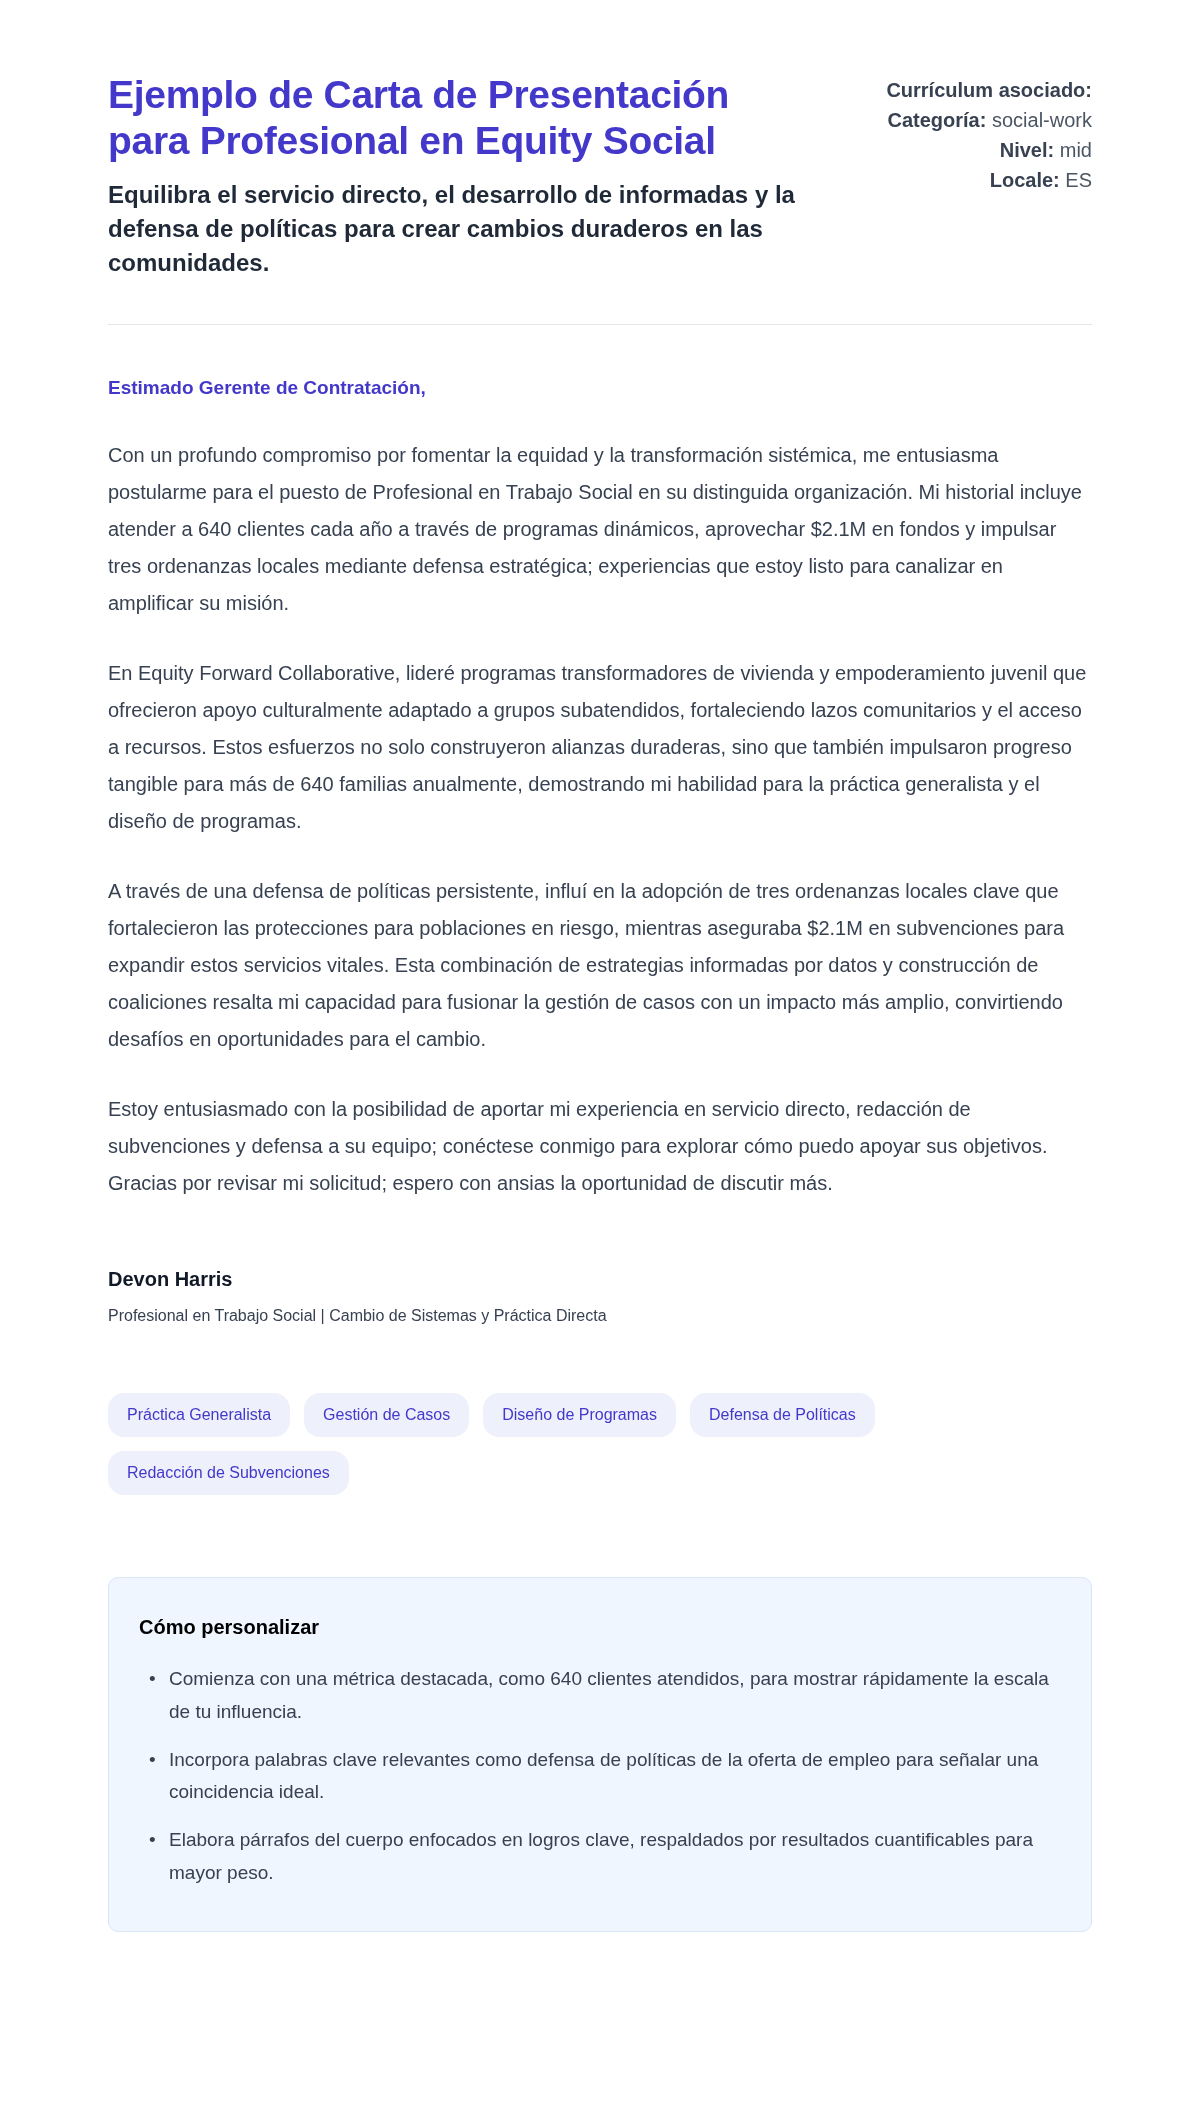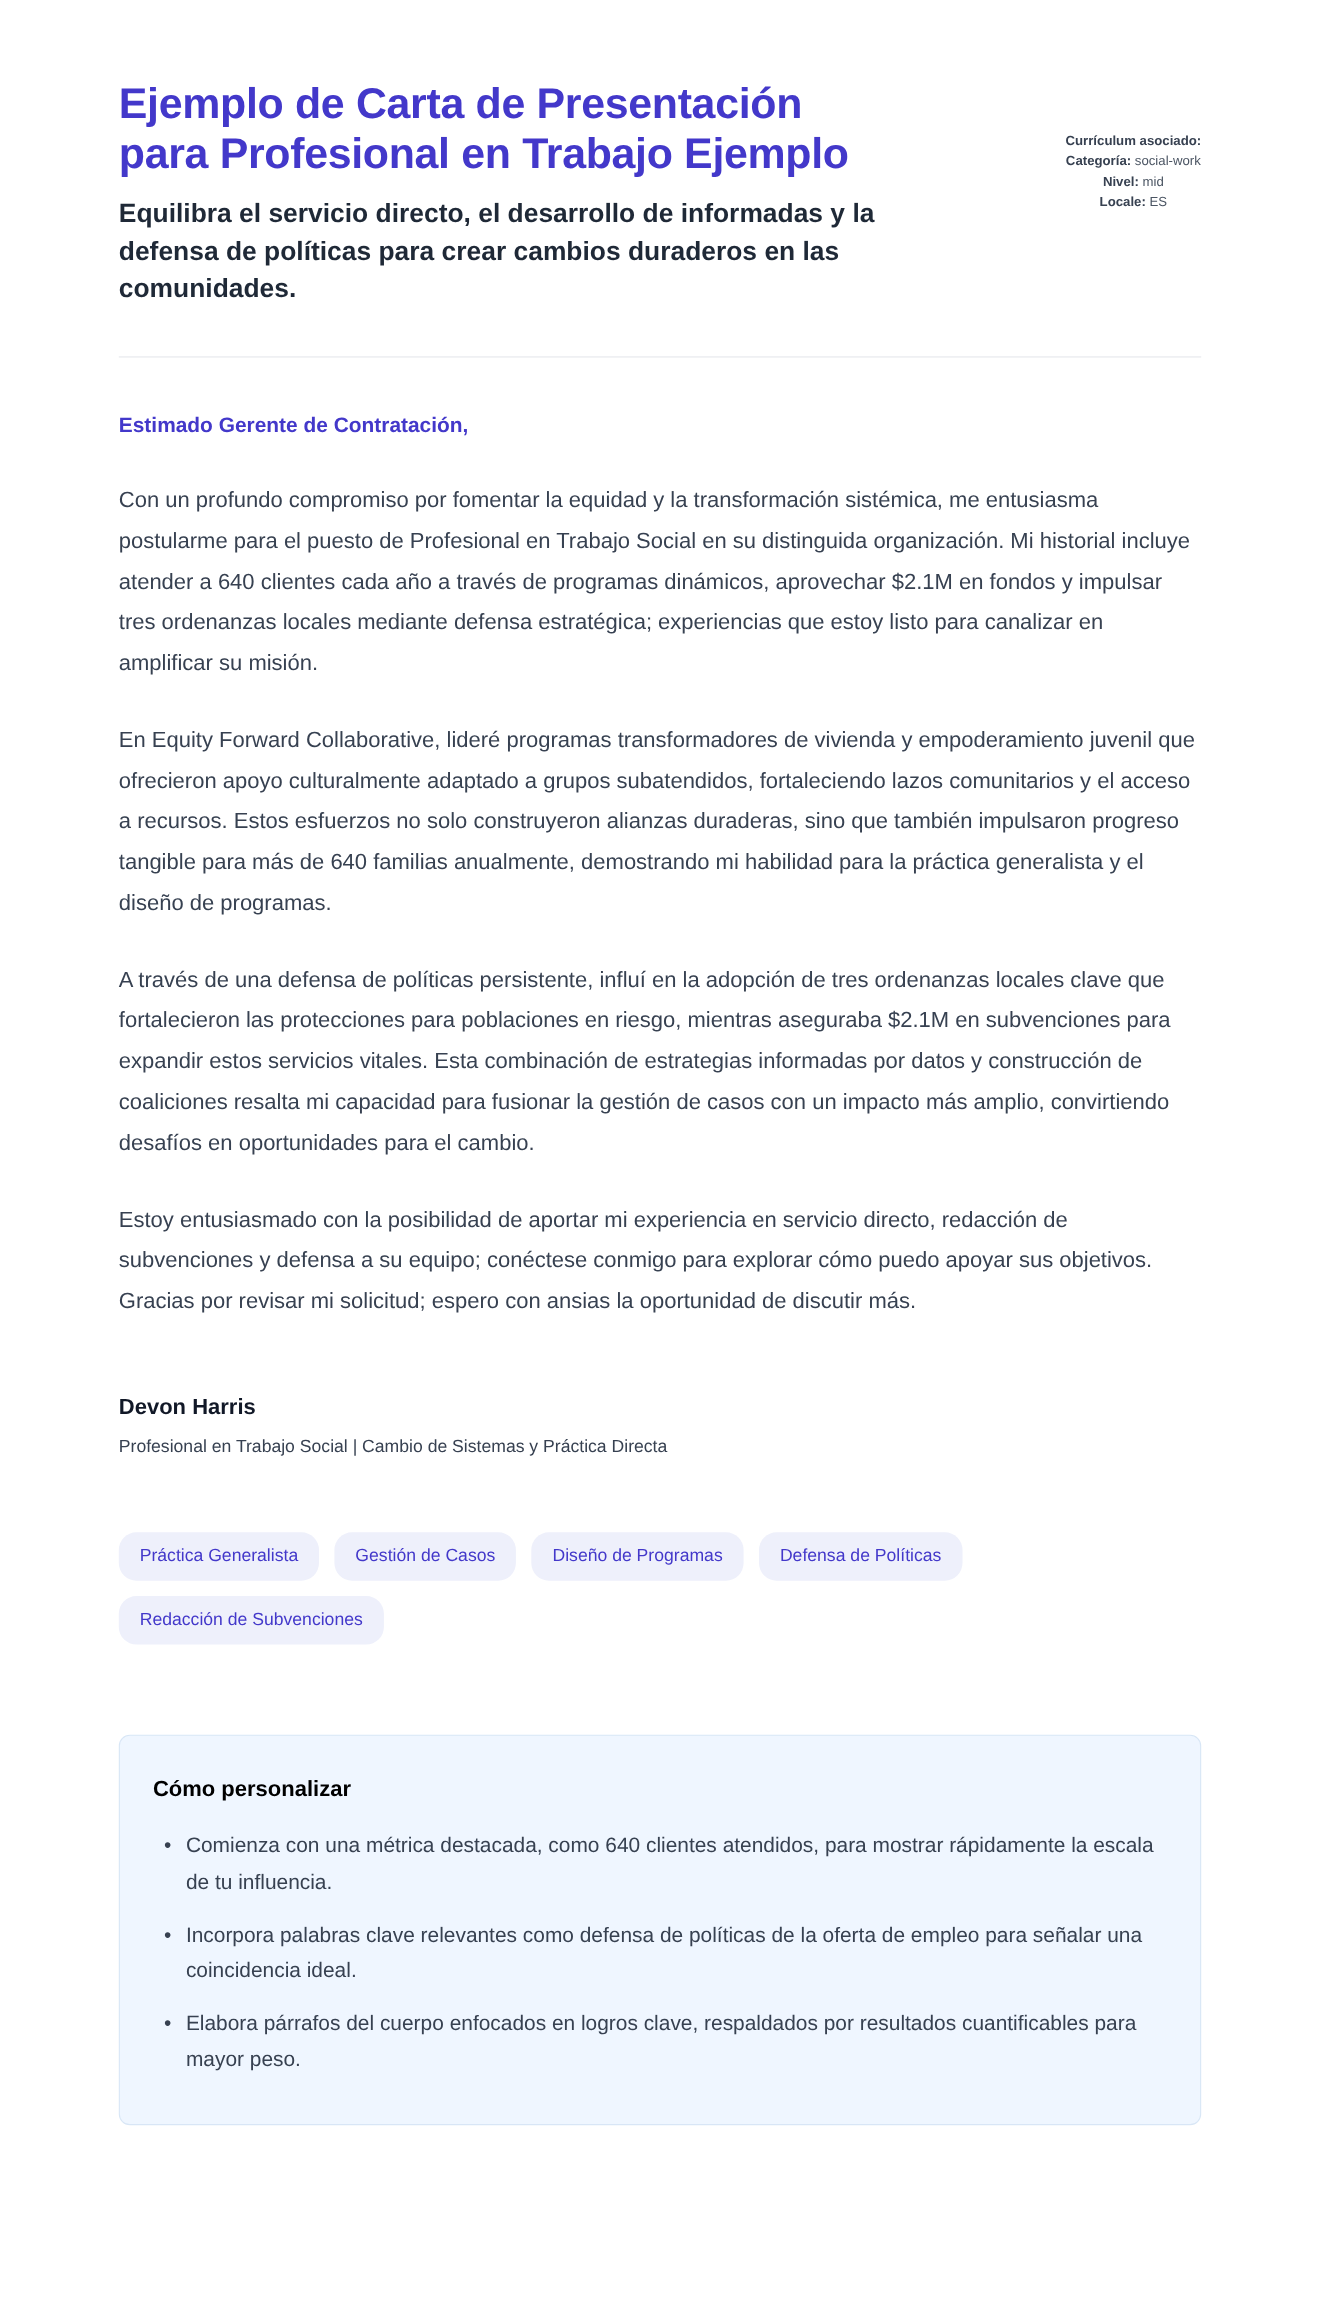--- a/index.html
+++ b/index.html
@@ -33,26 +33,25 @@
   p.subtitle {
     margin-top: 14px;
     font-size: 24px;
     font-weight: 700;
     color: #1f2937;
     line-height: 1.42;
   }
   .meta {
     flex-shrink: 0;
     max-width: 255px;
-    text-align: center;
-    font-size: 12px;
+    text-align: right;
+    font-size: 20px;
     line-height: 1.45;
     color: #4b5563;
     padding-top: 4px;
-    margin-top: 44px;
   }
   .meta-label { font-weight: 700; color: #374151; }
   .meta-row { margin-bottom: 1px; }
 
   hr.divider {
     border: none;
     border-top: 1px solid #e5e7eb;
     margin-top: 44px;
   }
 
@@ -137,21 +136,21 @@
     font-size: 19px;
   }
 </style>
 </head>
 <body>
 
 <div class="page">
 
   <header class="header">
     <div class="title-block">
-      <h1 class="title">Ejemplo de Carta de Presentación para Profesional en Trabajo Ejemplo</h1>
+      <h1 class="title">Ejemplo de Carta de Presentación para Profesional en Equity Social</h1>
       <p class="subtitle">Equilibra el servicio directo, el desarrollo de informadas y la defensa de políticas para crear cambios duraderos en las comunidades.</p>
     </div>
     <aside class="meta">
       <div class="meta-row">
         <span class="meta-label">Currículum asociado:</span>
       </div>
       <div class="meta-row">
         <span class="meta-label">Categoría:</span>
         <span>social-work</span>
       </div>

